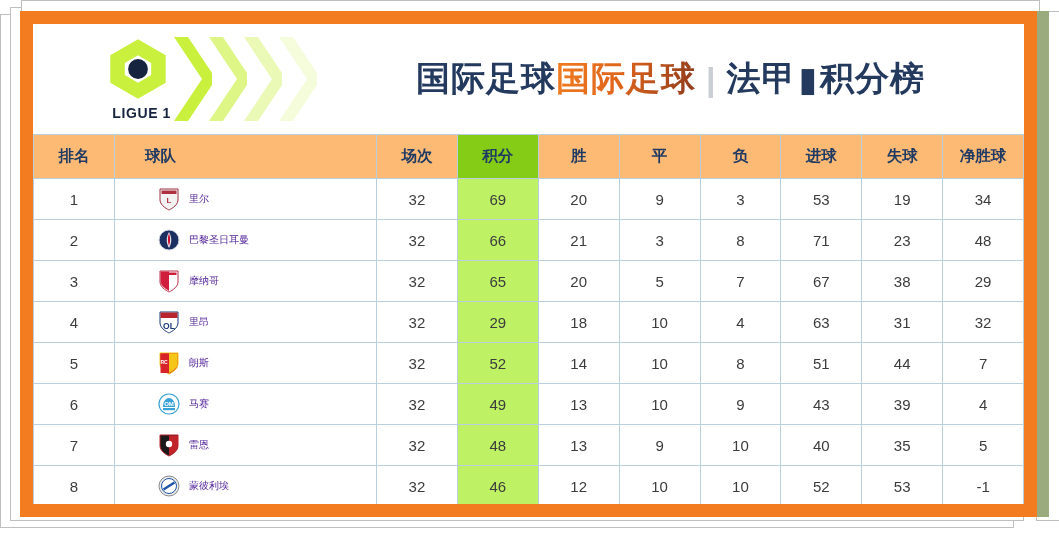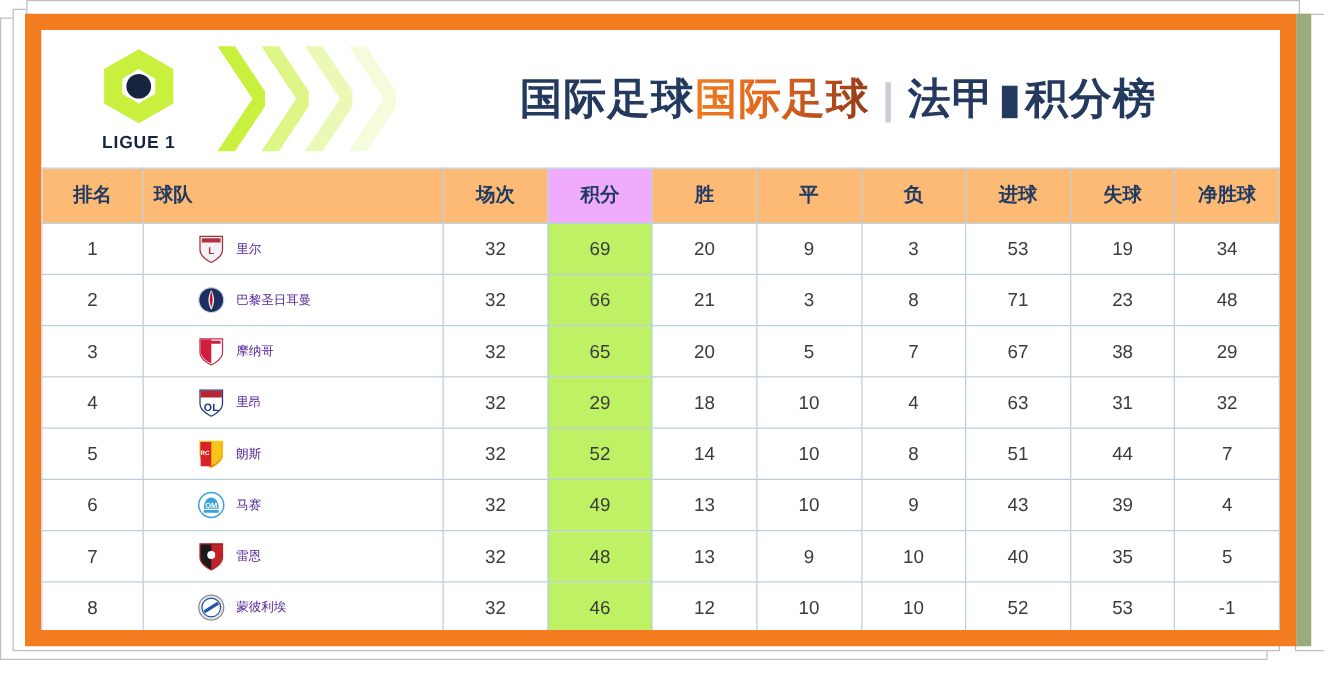--- a/index.html
+++ b/index.html
@@ -32,21 +32,21 @@
     background:#ffffff;
     box-sizing:border-box;
     overflow:hidden;
   }
 
   
   .header{
     position:relative;height:110px;display:flex;align-items:center;
   }
   .brand{
-    width:120px;display:flex;flex-direction:column;align-items:center;justify-content:center;
+    width:120px;display:flex;flex-direction:column;align-items:flex-end;justify-content:center;
     margin-left:18px;flex:none;
   }
   .brand-mark{width:66px;height:62px;}
   .brand-word{
     margin-top:5px;font-size:14px;font-weight:bold;letter-spacing:.6px;
     color:#17243f;font-family:"Liberation Sans",sans-serif;
   }
   .chevrons{flex:none;margin-left:6px;display:flex;align-items:center;height:92px;}
   .chev{width:40px;height:92px;margin-left:-5px;}
 
@@ -72,21 +72,21 @@
   th,td{
     border:1px solid #b9cfdd;
     text-align:center;
     font-size:15px;
     color:#3c3c3c;
     font-family:"Liberation Sans","DejaVu Sans",sans-serif;
   }
   thead th{
     height:41px;background:#fdba74;color:#1f3a63;font-weight:bold;font-size:15.5px;
   }
-  thead th.pts{background:#f0abfc;}
+  thead th.pts{background:#84cc16;}
   tbody td{height:38px;background:#ffffff;}
   tbody td.pts{background:#bef264;}
   .c-rank{width:78px;}
   .c-team{width:230px;text-align:left;}
   .c-num{width:auto;}
   .team-cell{display:flex;align-items:center;padding-left:42px;}
   .crest{width:22px;height:24px;flex:none;margin-right:9px;}
   .team-name{font-size:10px;color:#4c1d95;}
 </style>
 </head>
@@ -135,21 +135,21 @@
           <span class="t-navy">法甲</span>
           <span class="t-bar">▮</span>
           <span class="t-navy">积分榜</span>
         </div>
       </div>
 
       <table>
         <thead>
           <tr>
             <th class="c-rank">排名</th>
-            <th class="c-team" style="text-align:left;padding-left:8px;margin-left:13px;">球队</th>
+            <th class="c-team" style="text-align:left;padding-left:30px;margin-left:13px;">球队</th>
             <th class="c-num">场次</th>
             <th class="c-num pts">积分</th>
             <th class="c-num">胜</th>
             <th class="c-num">平</th>
             <th class="c-num">负</th>
             <th class="c-num">进球</th>
             <th class="c-num">失球</th>
             <th class="c-num">净胜球</th>
           </tr>
         </thead>

